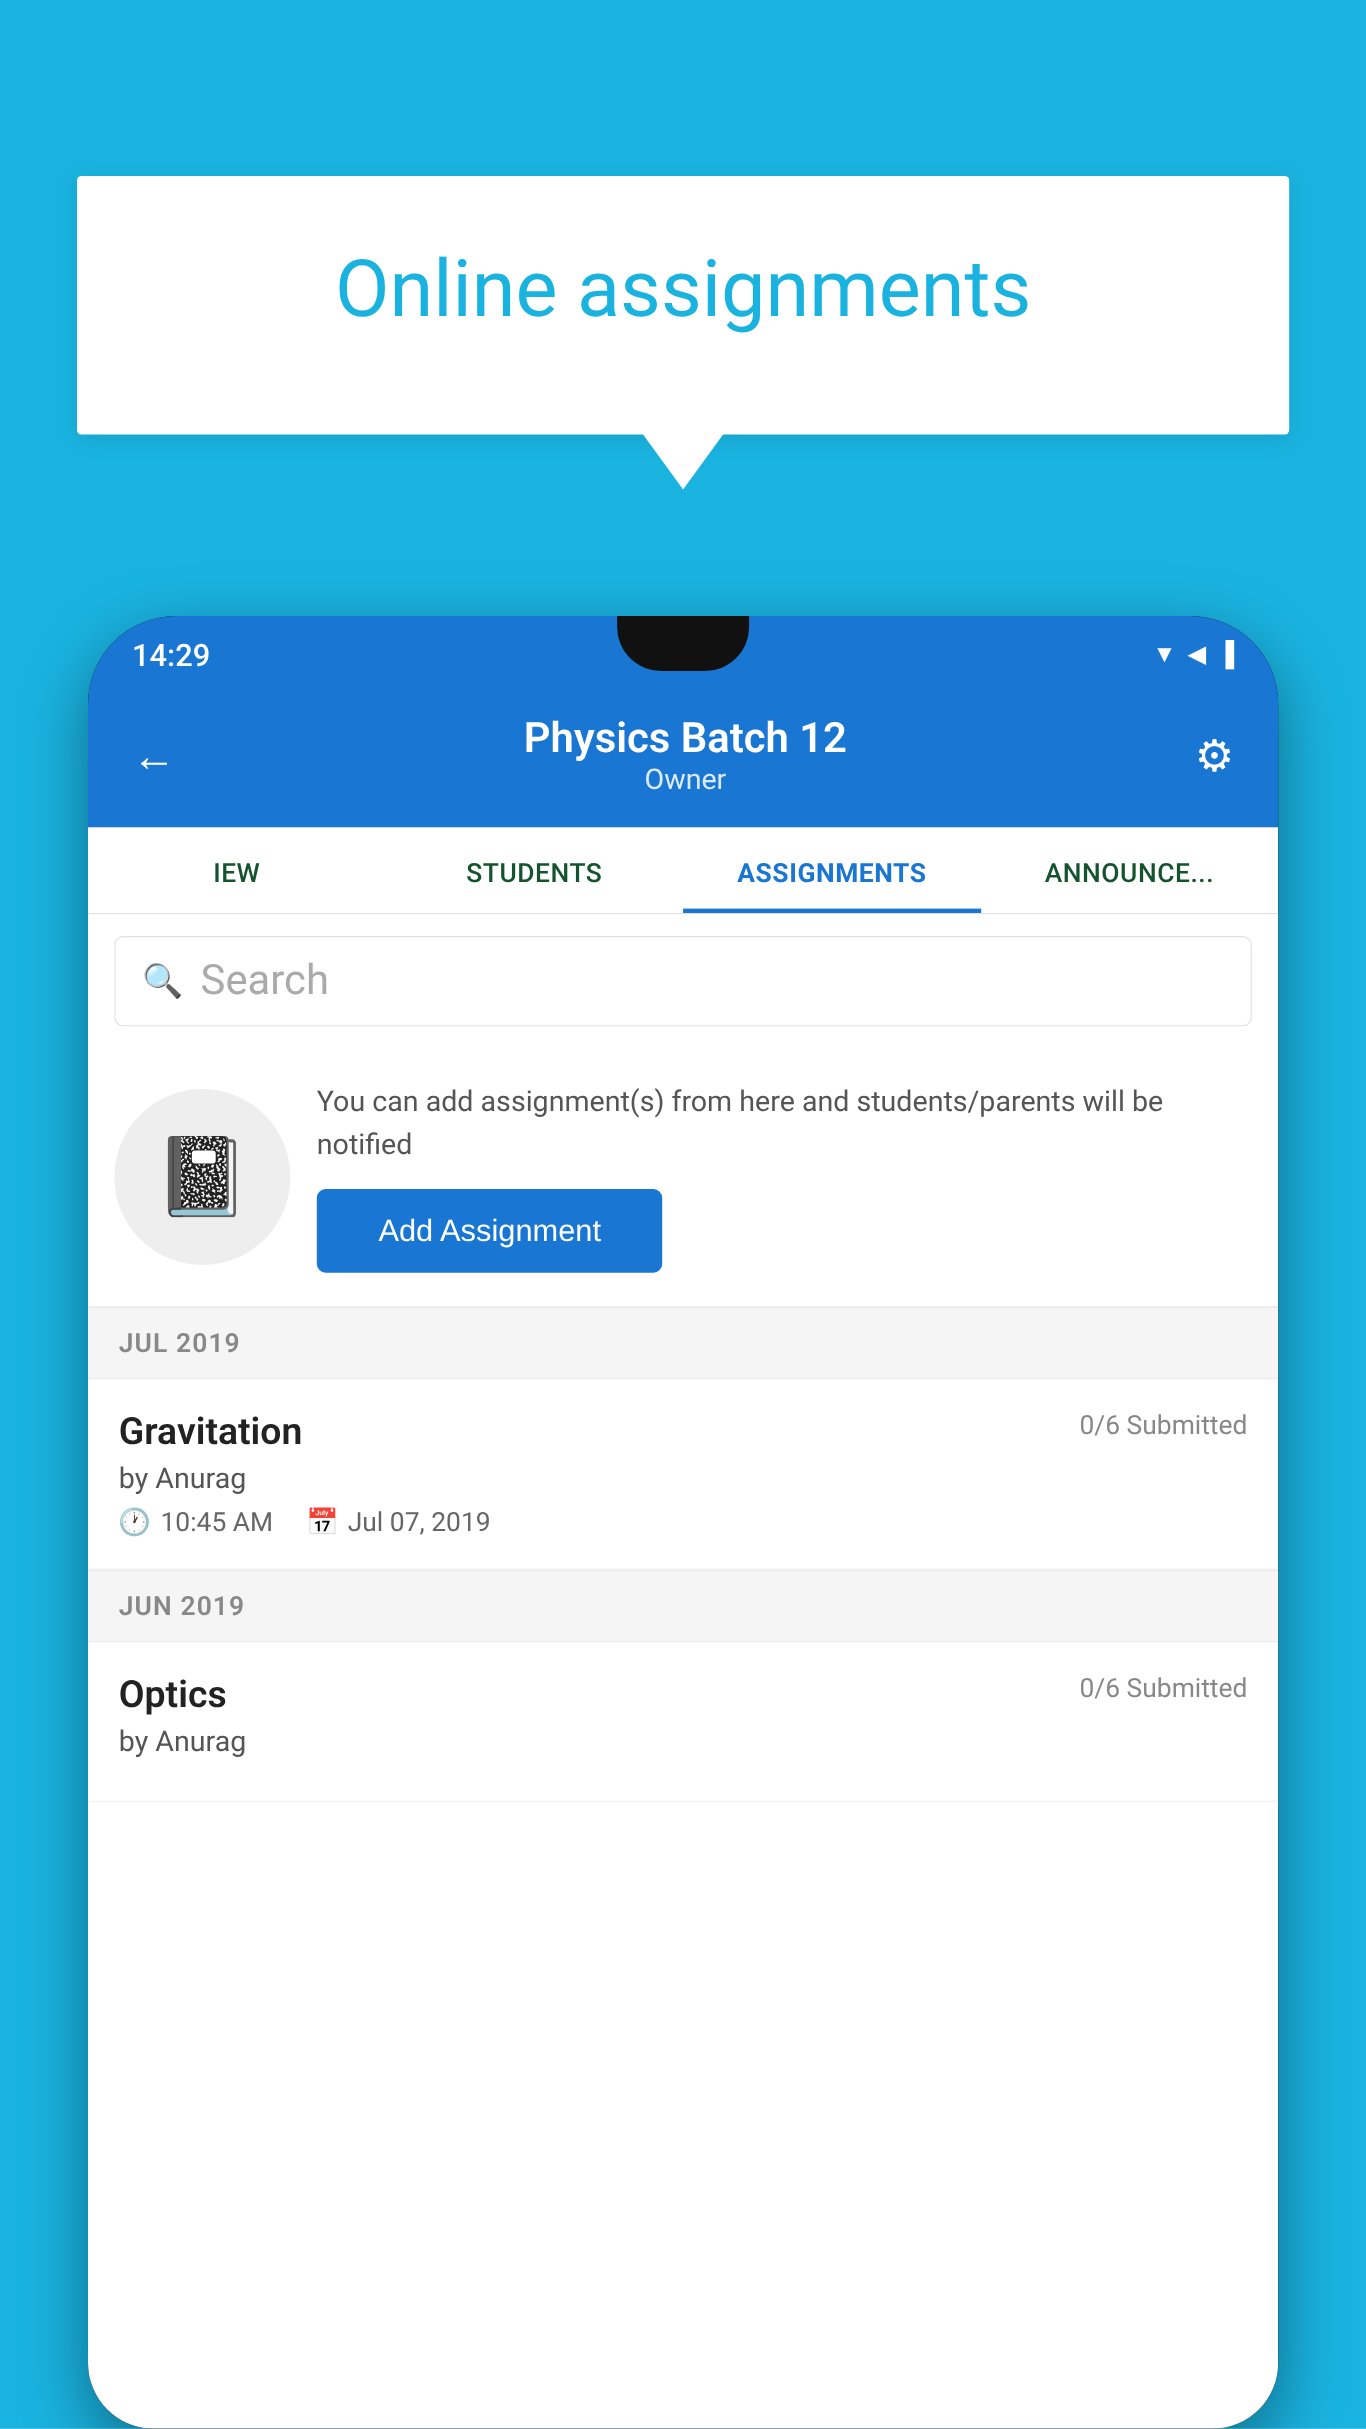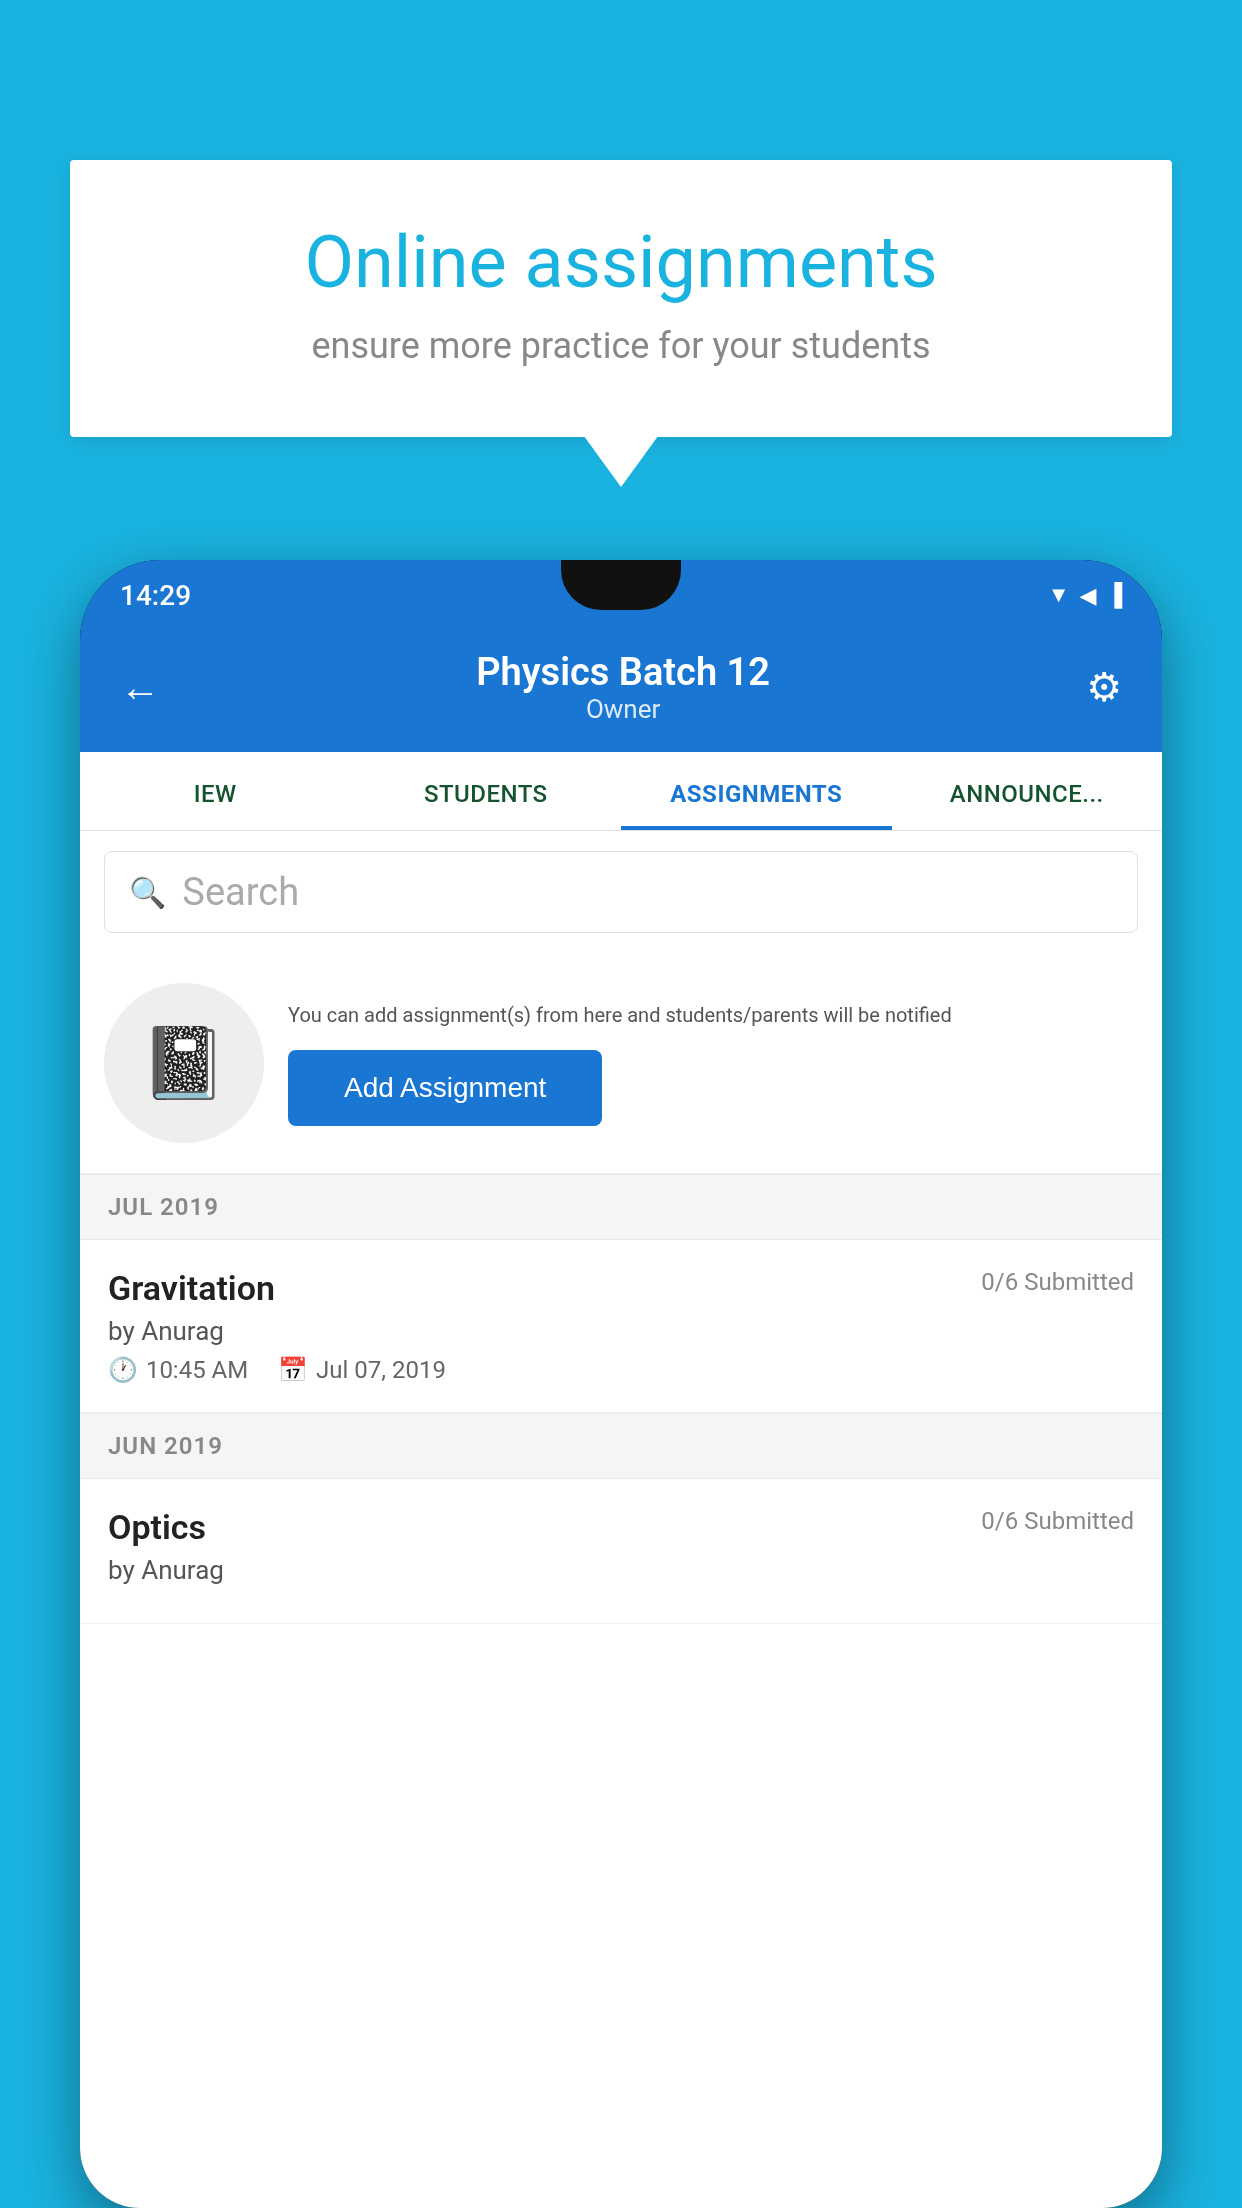--- a/index.html
+++ b/index.html
@@ -210,21 +210,21 @@
       justify-content: center;
       flex-shrink: 0;
     }
     .notebook-icon {
       font-size: 70px;
     }
     .promo-right {
       flex: 1;
     }
     .promo-text {
-      font-size: 20px;
+      font-size: 26px;
       color: #555;
       line-height: 1.5;
       margin-bottom: 20px;
     }
     .add-assignment-btn {
       background: #1976d2;
       color: white;
       border: none;
       border-radius: 8px;
       padding: 22px 56px;
@@ -294,21 +294,20 @@
       height: calc(100% - 0px);
       overflow: hidden;
       justify-content: flex-end;
     }
   </style>
 </head>
 <body>
 
 <div class="speech-bubble">
   <div class="speech-bubble-title">Online assignments</div>
-  <div class="speech-bubble-subtitle">ensure more practice for your students</div>
 </div>
 
 <div class="phone-frame">
   <div class="phone-inner">
 
     <div class="phone-status-bar">
       <div class="phone-notch"></div>
       <span class="status-time">14:29</span>
       <div class="status-icons">
         <span>▼</span>

